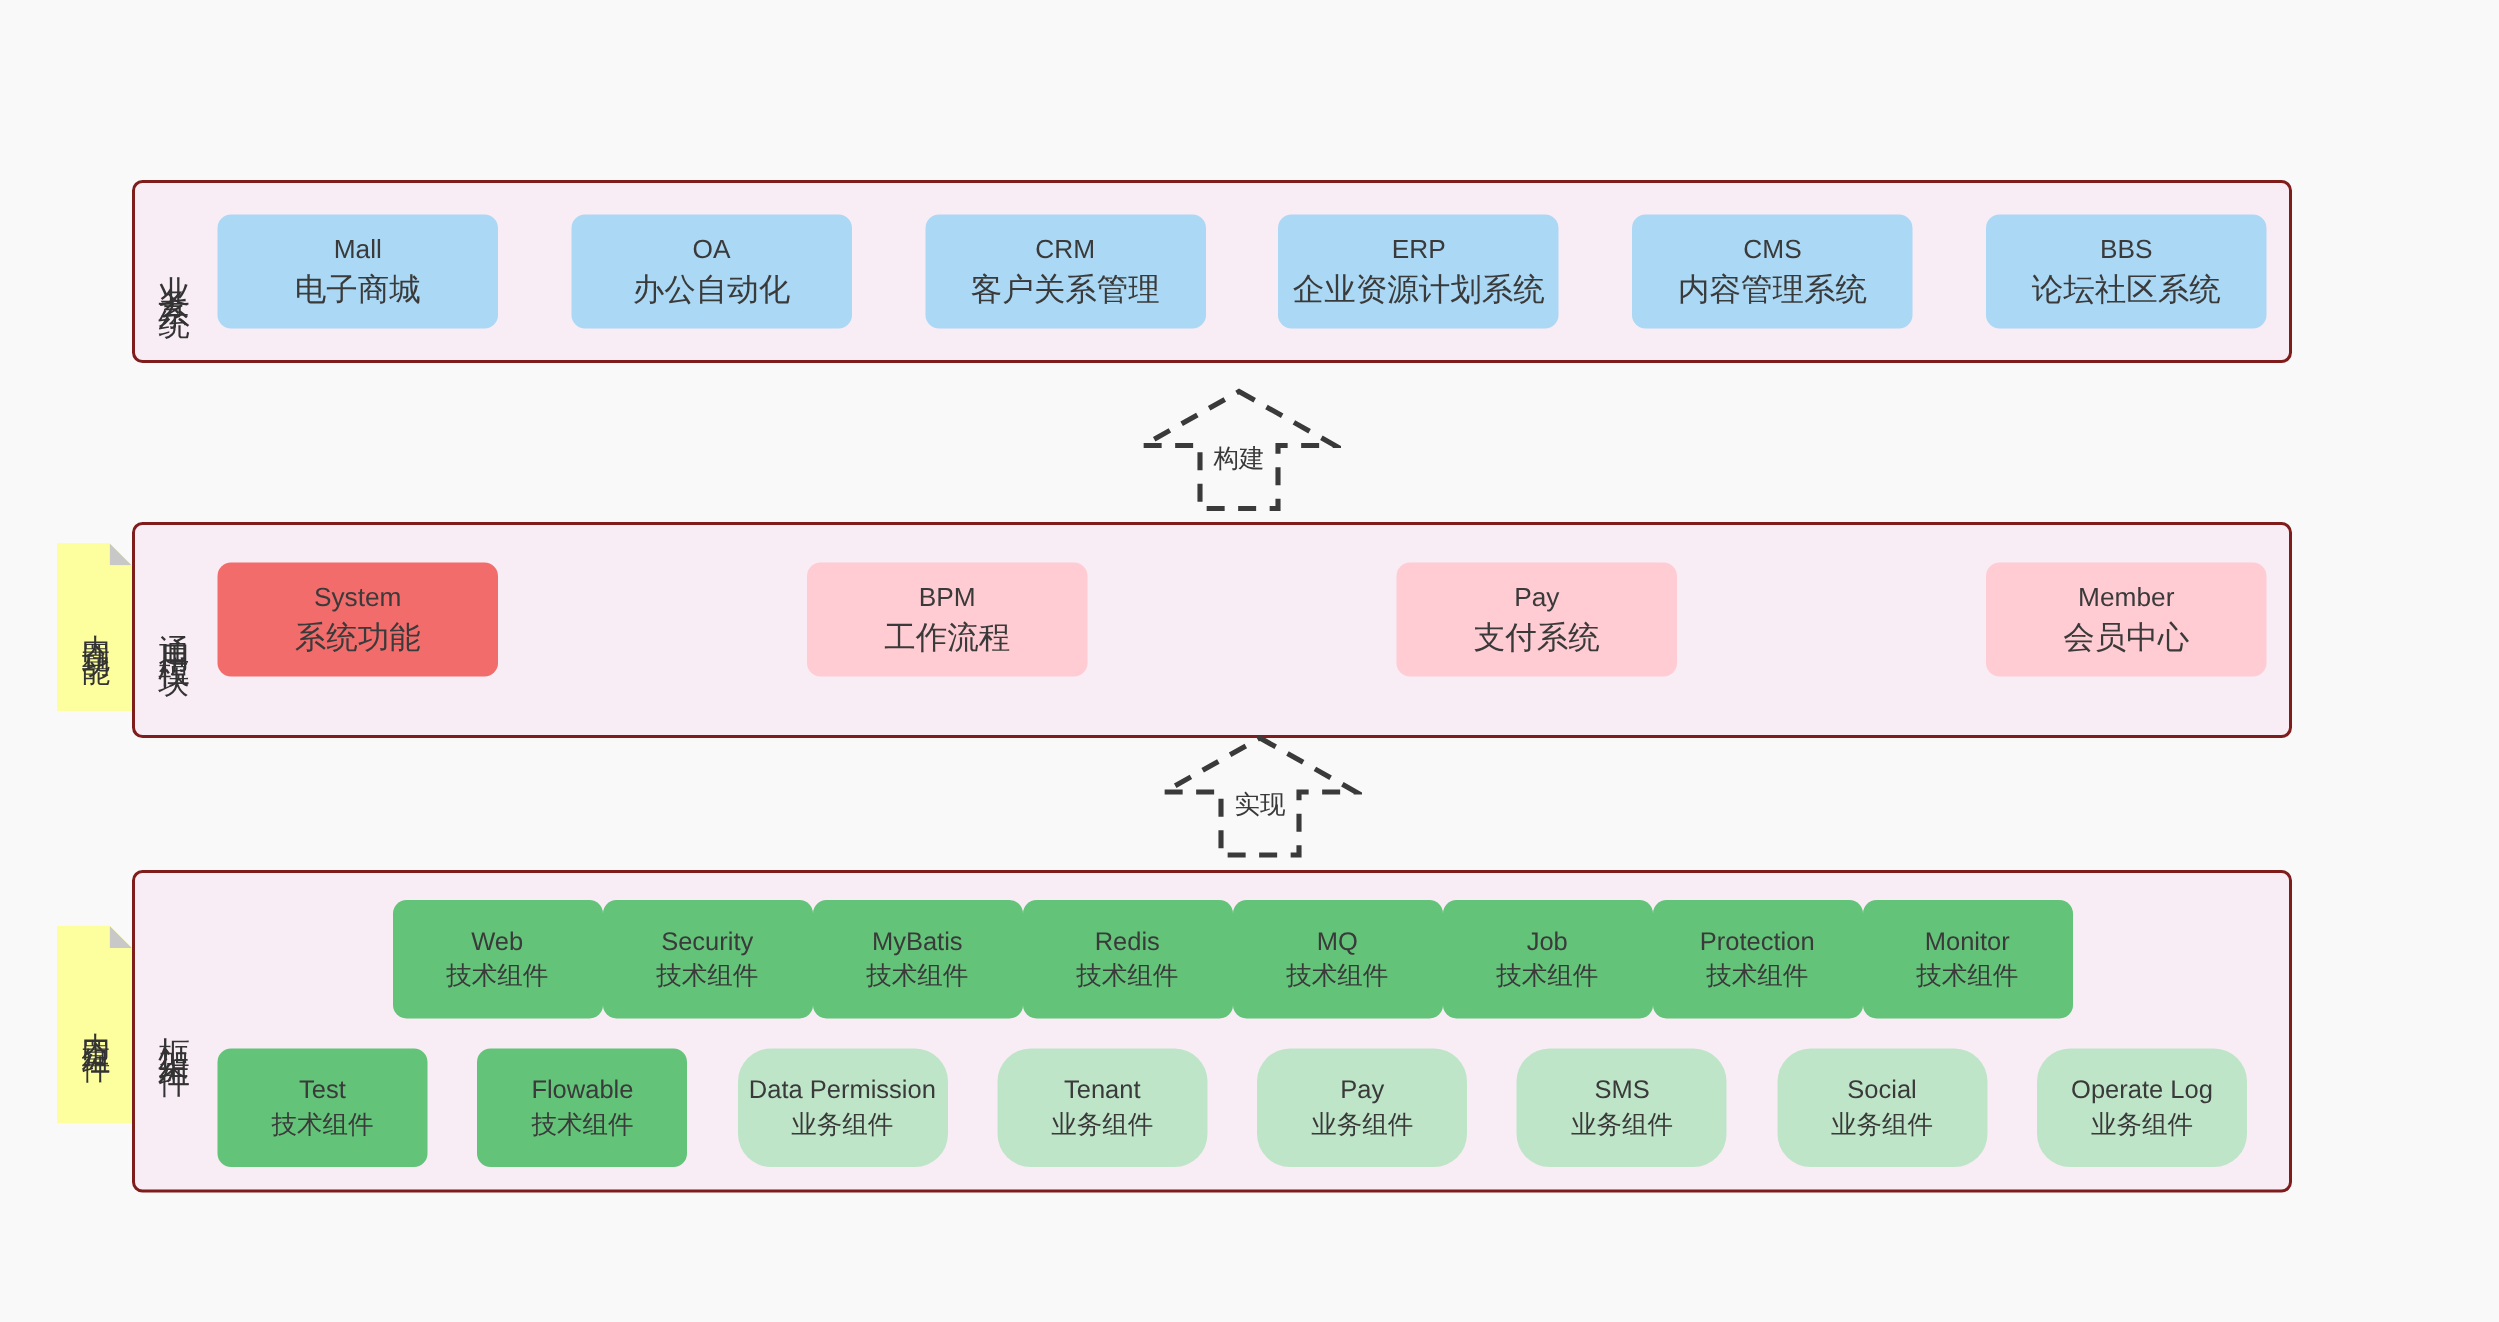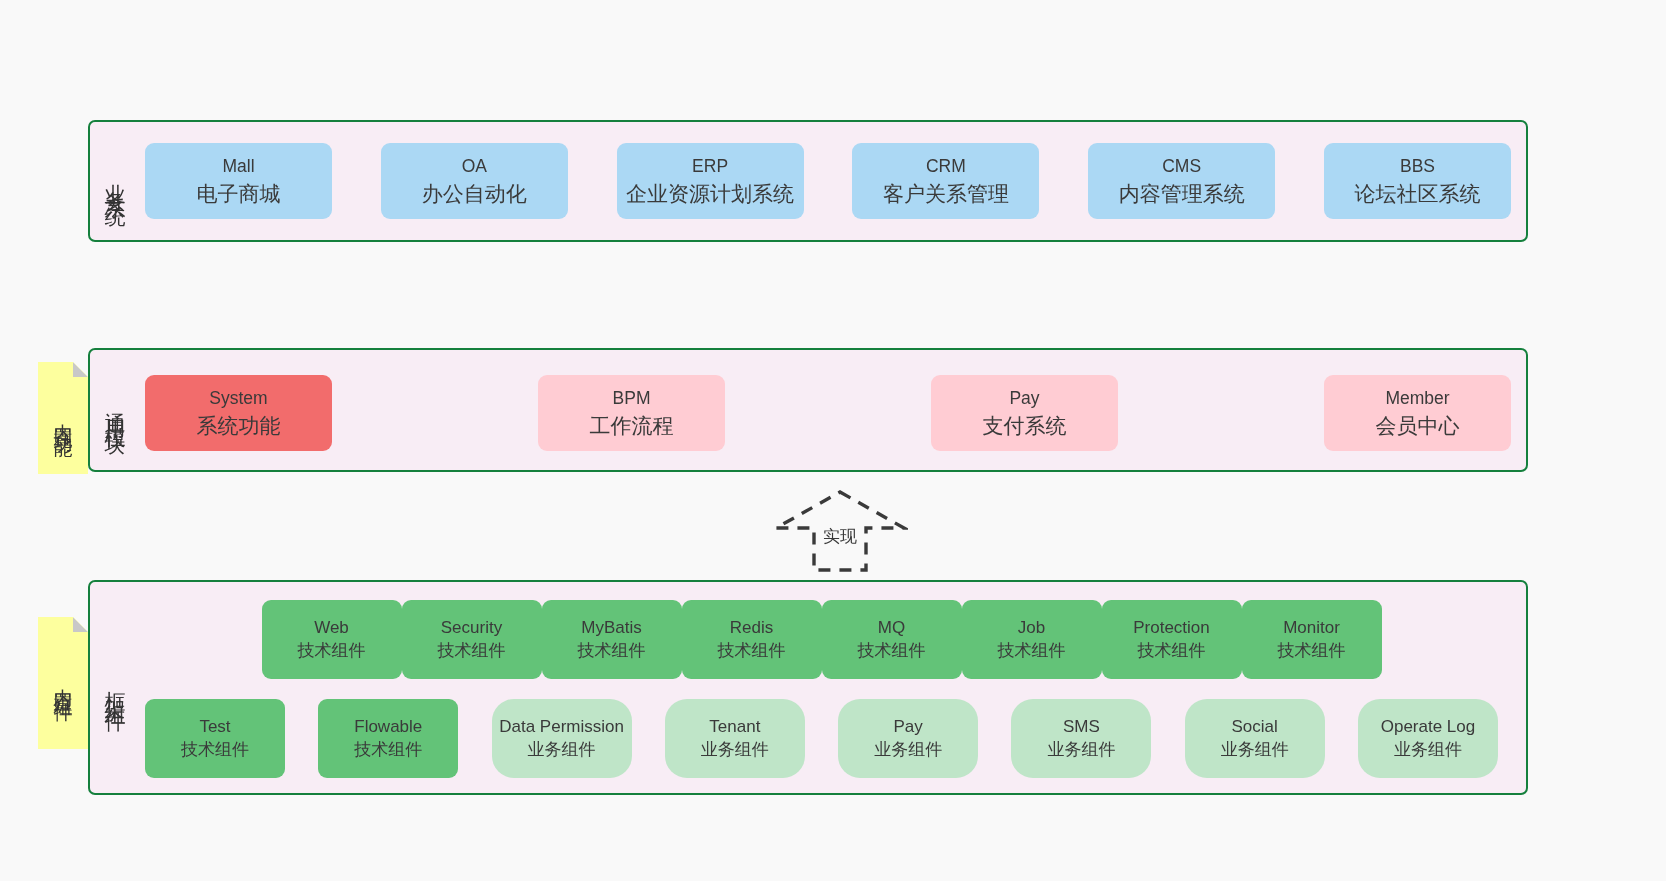--- a/index.html
+++ b/index.html
@@ -9,21 +9,21 @@
     font-family:"Liberation Sans","DejaVu Sans",sans-serif;
     color:#3a3a3a;
     overflow:hidden;
   }
   .stage{position:relative;width:1666px;height:881px;}
 
   
   .panel{
     position:absolute;left:88px;width:1440px;
     background:#f8edf5;
-    border:2px solid #15803d;
+    border:2px solid #7f1d1d;
     border-radius:7px;
     z-index:1;
     box-sizing:border-box;
   }
   .panel-label{
     position:absolute;left:10px;top:0;bottom:0;
     display:flex;align-items:center;justify-content:center;
     width:30px;
   }
   .vlabel{
@@ -104,44 +104,50 @@
     <div class="boxrow" style="top:21px;">
       <div class="box box-wide v-blue">
         <div class="box-name">Mall</div>
         <div class="box-desc">电子商城</div>
       </div>
       <div class="box box-wide v-blue">
         <div class="box-name">OA</div>
         <div class="box-desc">办公自动化</div>
       </div>
       <div class="box box-wide v-blue">
+        <div class="box-name">CRM</div>
+        <div class="box-desc">客户关系管理</div>
+      </div>
+      <div class="box box-wide v-blue">
         <div class="box-name">ERP</div>
         <div class="box-desc">企业资源计划系统</div>
       </div>
       <div class="box box-wide v-blue">
-        <div class="box-name">CRM</div>
-        <div class="box-desc">客户关系管理</div>
-      </div>
-      <div class="box box-wide v-blue">
         <div class="box-name">CMS</div>
         <div class="box-desc">内容管理系统</div>
       </div>
       <div class="box box-wide v-blue">
         <div class="box-name">BBS</div>
         <div class="box-desc">论坛社区系统</div>
       </div>
     </div>
   </section>
 
+  <div class="arrow" style="left:758px;top:257px;">
+    <svg width="136" height="86" viewBox="0 0 136 86">
+      <polygon points="68,4 132,40 94,40 94,82 42,82 42,40 4,40" fill="none" stroke="#3a3a3a" stroke-width="3.4" stroke-dasharray="12 9"></polygon>
+    </svg>
+    <div class="arrow-label">构建</div>
+  </div>
 
   <div class="sticky" style="top:362px;height:112px;">
     <div class="fold"></div>
     <span class="vlabel sticky-label">内置功能</span>
   </div>
-  <section class="panel" style="top:348px;height:124px;text-decoration:underline;">
+  <section class="panel" style="top:348px;height:144px;text-decoration:underline;">
     <div class="panel-label">
       <span class="vlabel">通用模块</span>
     </div>
     <div class="boxrow" style="top:25px;">
       <div class="box box-wide v-red">
         <div class="box-name">System</div>
         <div class="box-desc">系统功能</div>
       </div>
       <div class="box box-wide v-pink">
         <div class="box-name">BPM</div>

